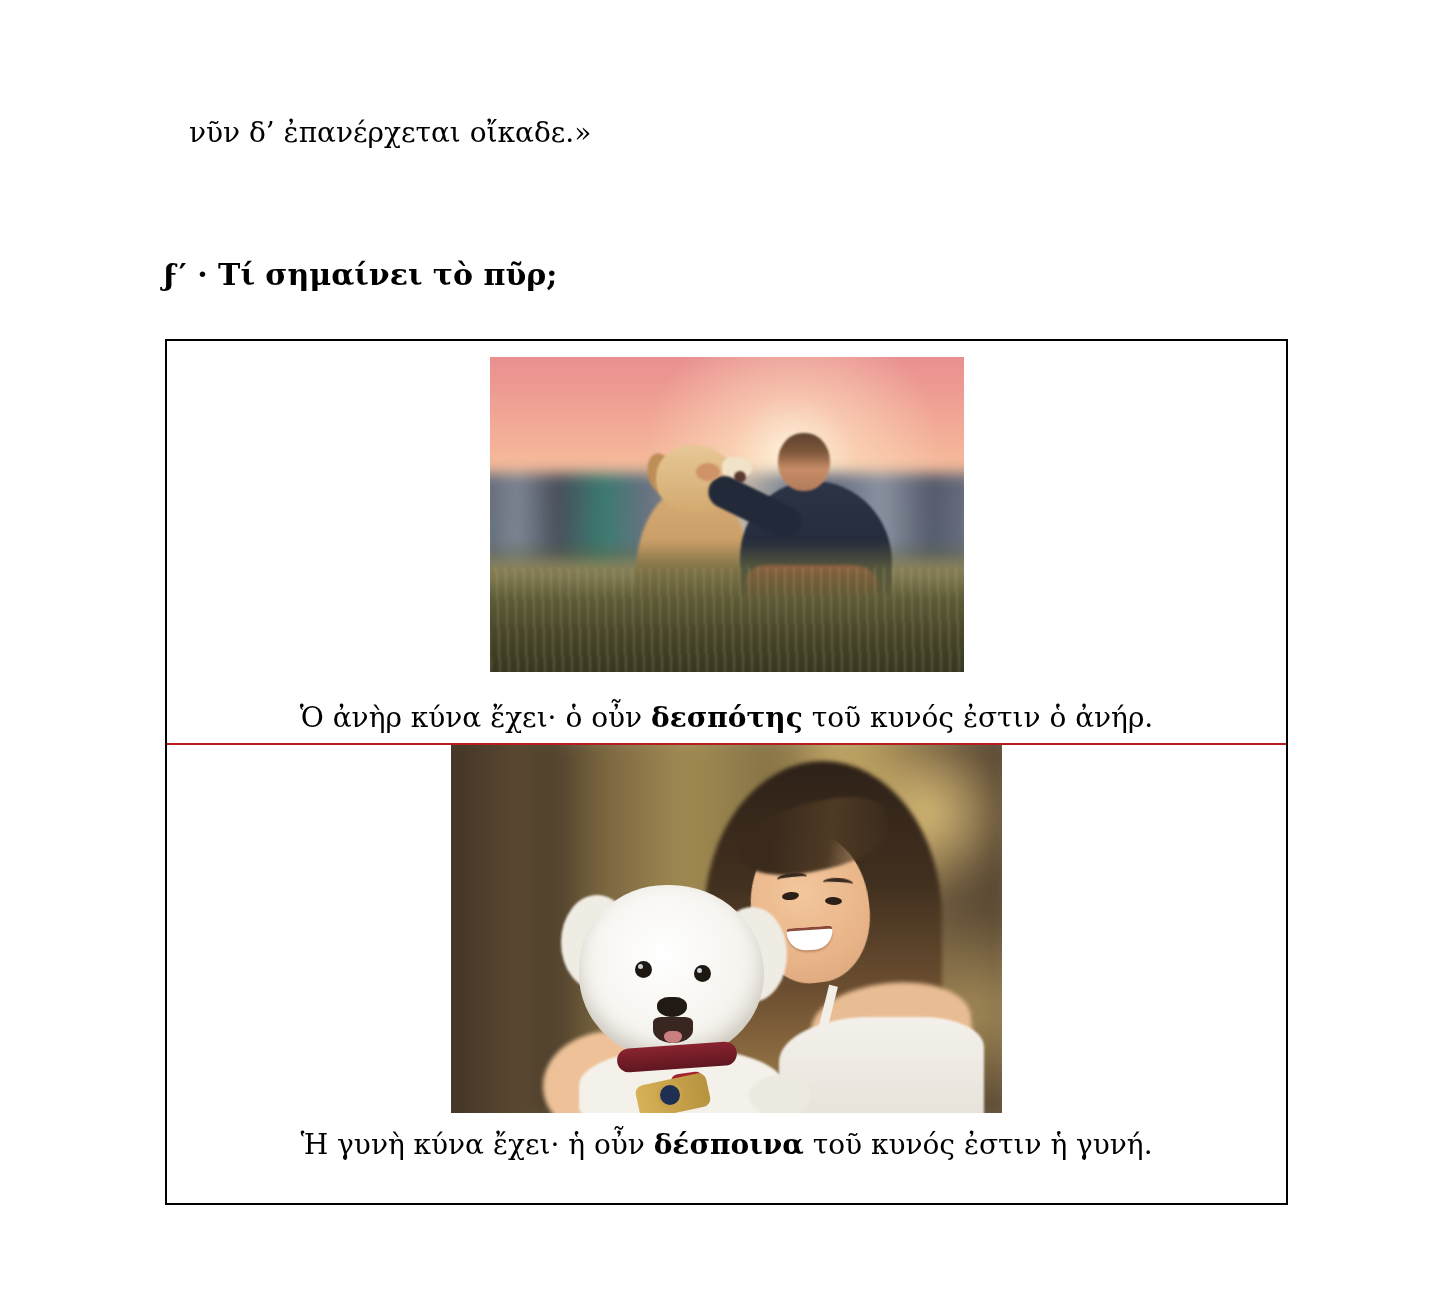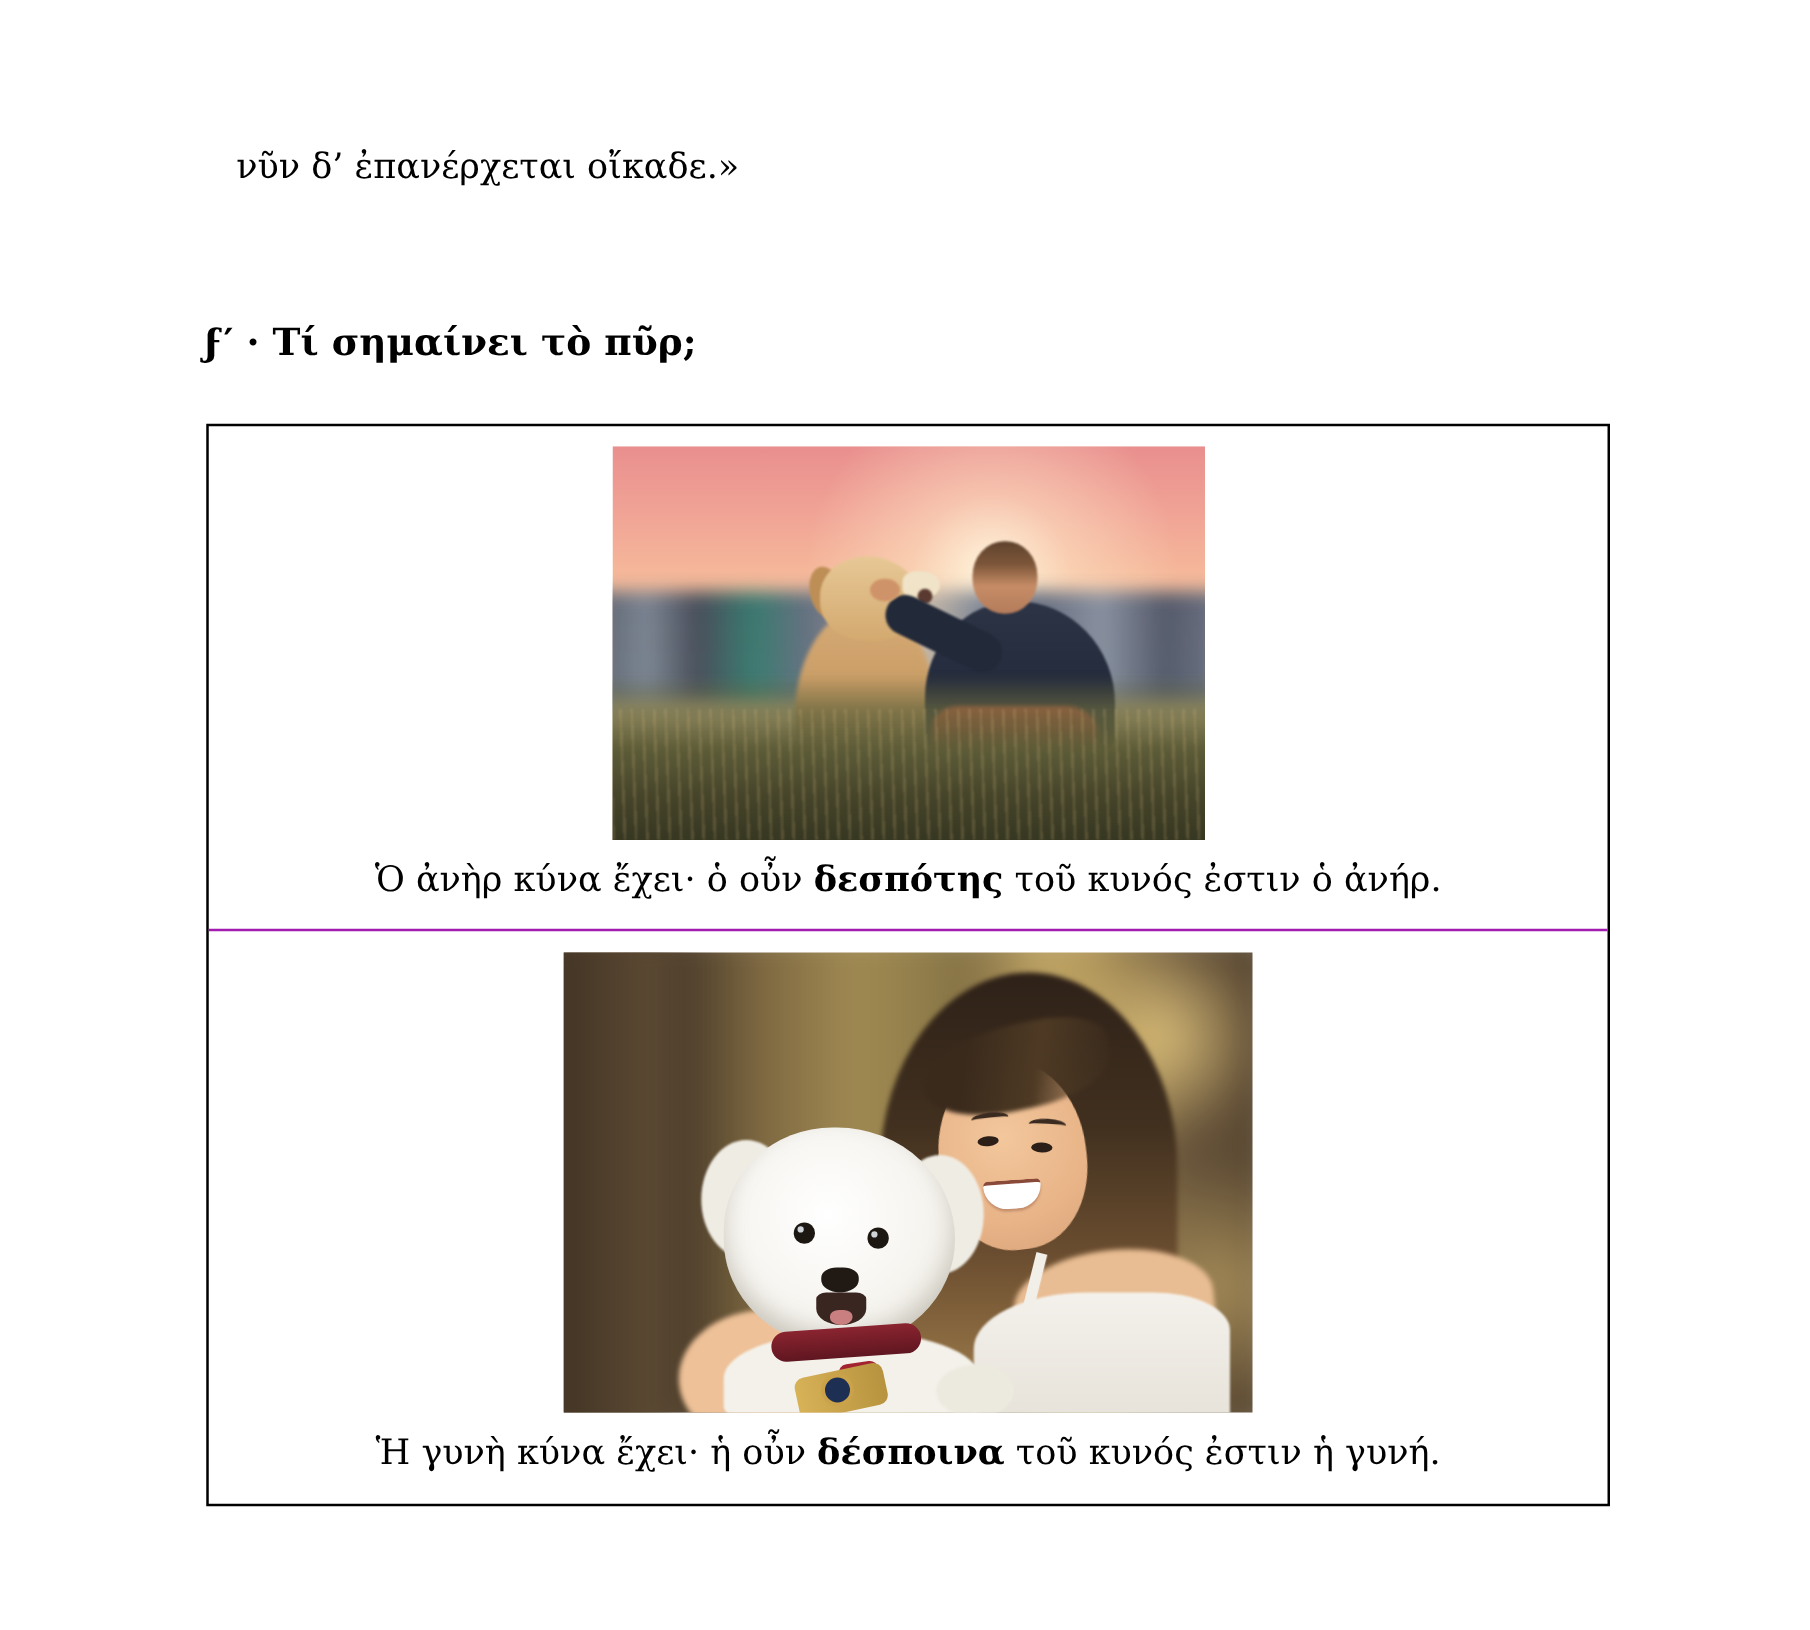--- a/index.html
+++ b/index.html
@@ -25,22 +25,22 @@
 
   
   .figure-table {
     position: absolute; left: 165px; top: 339px;
     width: 1123px; height: 866px;
     border: 2px solid #000000;
   }
   .figure-row {
     display: flex; flex-direction: column; align-items: center;
   }
-  .figure-row-1 { height: 404px; border-bottom: 2px solid #a21caf; padding-top: 16px; }
-  .figure-row-2 { height: 458px; padding-top: 17px; }
+  .figure-row-1 { height: 404px; border-bottom: 2px solid #b91c1c; padding-top: 16px; gap: 14px; }
+  .figure-row-2 { height: 458px; }
   .caption {
     margin-top: 14px;
     font-size: 28px;
     line-height: 1.25;
     white-space: nowrap;
   }
   .caption strong { font-weight: bold; }
 
   
   .photo { position: relative; overflow: hidden; }

